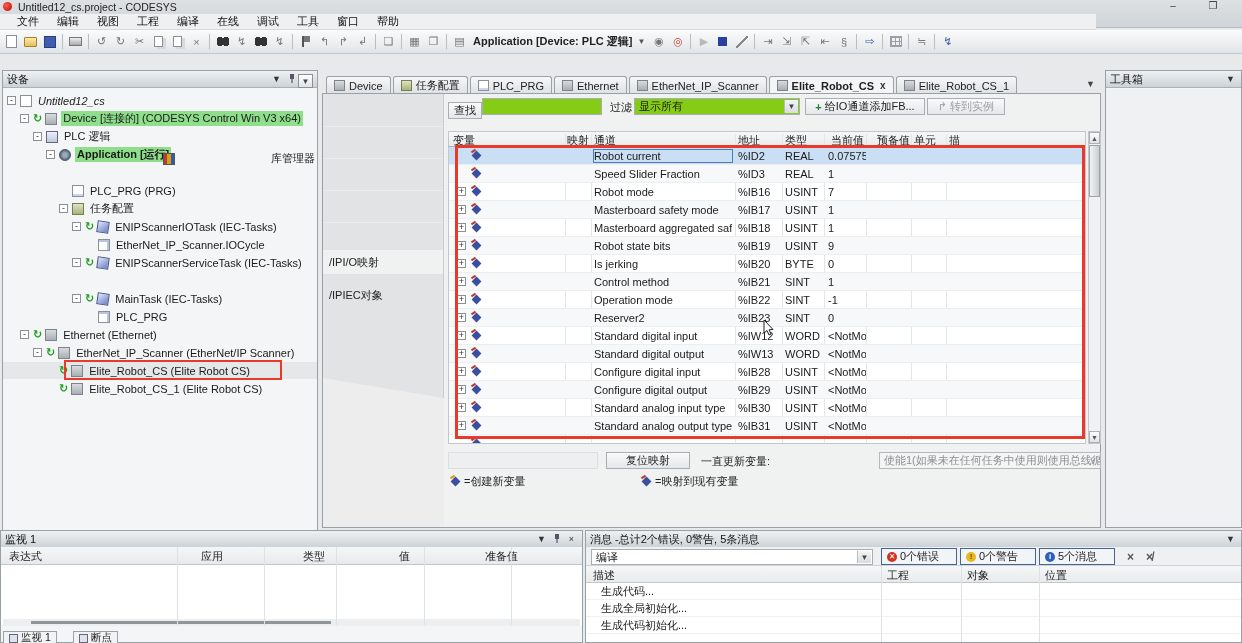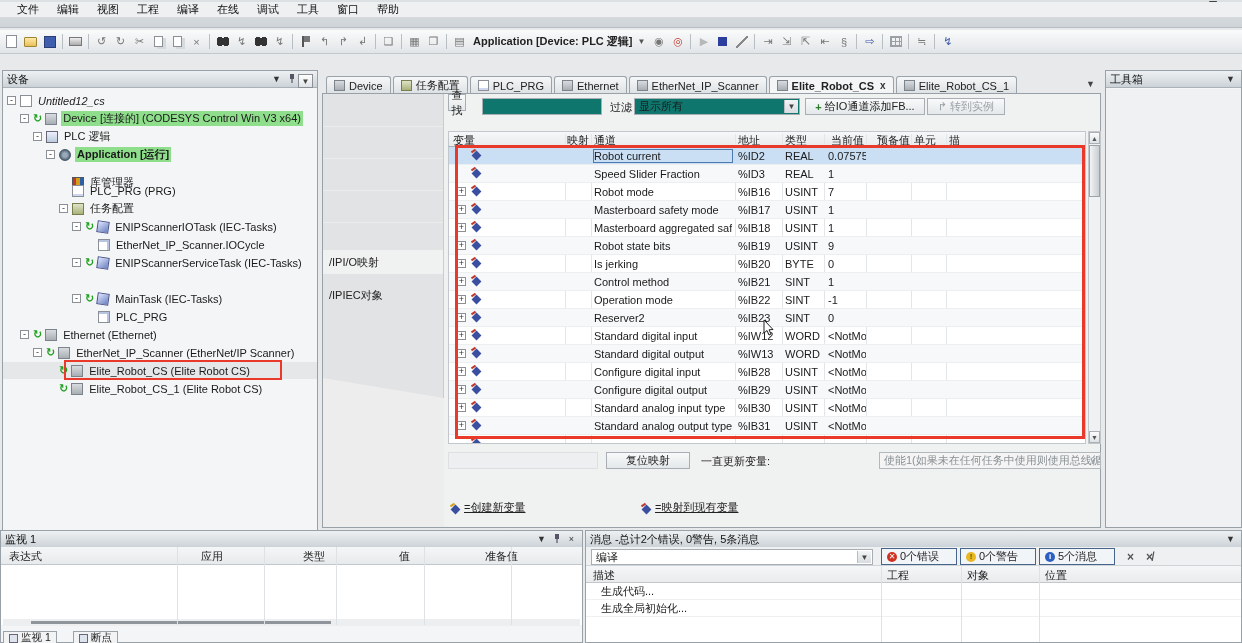--- a/index.html
+++ b/index.html
@@ -7,21 +7,21 @@
   body { position:relative; font-family:"Liberation Sans","DejaVu Sans",sans-serif; font-size:11px; color:#1a1a1a; background:#e7e9ea; }
   .abs { position:absolute; }
   .b { font-weight:bold; }
   .i { font-style:italic; }
 
   
   #titlebar { left:0; top:0; width:1242px; height:28px; background:linear-gradient(#dde1e4,#cfd4d8); border-bottom:1px solid #b6bcc1; }
   #app-icon { position:absolute; left:3px; top:2px; width:9px; height:9px; border-radius:50%; background:radial-gradient(circle at 35% 35%, #ff5a4d,#b00d00); }
   #title-text { position:absolute; left:18px; top:1px; font-size:10.5px; color:#222; }
   .wctl { position:absolute; top:0; width:30px; height:12px; text-align:center; font-size:10px; color:#444; line-height:11px; }
-  #menubar { left:0; top:2px; width:1242px; height:16px; background:#eef0f1; border-bottom:1px solid #d6dadd; display:flex; align-items:center; padding-left:8px; }
+  #menubar { left:0; top:14px; width:1096px; height:16px; background:#eef0f1; border-bottom:1px solid #d6dadd; display:flex; align-items:center; padding-left:8px; }
   .menu-item { padding:0 9px; color:#111; cursor:default; }
   #toolbar { left:0; top:30px; width:1242px; height:24px; background:linear-gradient(#fafbfb,#e2e5e8); border-bottom:1px solid #c3c8cc; display:flex; align-items:center; padding-left:2px; }
   .tbi { width:17px; height:17px; margin:0 1px; display:inline-flex; align-items:center; justify-content:center; font-size:11px; color:#777; position:relative; }
   .tbsep { width:1px; height:15px; background:#b9bec3; margin:0 3px; }
   .tbi .glyph { pointer-events:none; }
   .g-blue { color:#3a57a8; } .g-dim { opacity:.45; } .g-red { color:#c0392b; }
   .shape-page { width:11px; height:13px; background:#fff; border:1px solid #8a9096; }
   .shape-folder { width:13px; height:10px; background:linear-gradient(#ffe9a8,#e8c05a); border:1px solid #a08530; border-radius:1px; }
   .shape-floppy { width:12px; height:12px; background:#3f5fae; border:1px solid #2a3f78; }
   .shape-printer { width:13px; height:9px; background:linear-gradient(#eee,#aaa); border:1px solid #777; }
@@ -71,21 +71,21 @@
   .etab .tclose { margin-left:6px; font-size:10px; color:#333; }
   #tab-overflow { position:absolute; left:1086px; top:79px; font-size:9px; color:#444; }
   #editor { left:322px; top:93px; width:779px; height:435px; border:1px solid #98a0a8; background:#ededee; }
   #side-tabs { position:absolute; left:0; top:0; width:121px; height:310px; background:#e2e3e4; clip-path:polygon(0 0,121px 0,121px 304px,0 284px); border-right:1px solid #c9cdd0; }
   .side-sep { position:absolute; left:0; width:100%; height:1px; background:#ececed; }
   .side-tab { position:absolute; left:0; width:100%; height:24px; display:flex; align-items:center; padding-left:6px; color:#222; }
   .side-tab.selected { background:#f0f1f1; }
   #mapping-area { position:absolute; left:121px; top:0; right:0; bottom:0; background:#f0f1f1; }
 
   .mini-btn { position:absolute; height:17px; border:1px solid #a8aeb4; background:linear-gradient(#f8f9fa,#e4e8ea); display:flex; align-items:center; justify-content:center; padding:0 4px; color:#222; }
-  .mini-input { position:absolute; height:17px; border:1px solid #a8aeb4; background:#0f766e; }
+  .mini-input { position:absolute; height:17px; border:1px solid #a8aeb4; background:#84cc16; }
   .combo-arrow { position:absolute; right:1px; top:1px; bottom:1px; width:14px; background:linear-gradient(#f2f4f5,#d8dce0); border-left:1px solid #b7bcc1; font-size:8px; color:#444; display:flex; align-items:center; justify-content:center; }
 
   #map-table-head { position:absolute; left:125px; top:37px; width:638px; height:16px; background:linear-gradient(#f6f7f8,#e9ebed); border:1px solid #c2c7cb; border-bottom:1px solid #aab0b5; }
   .hcell { position:absolute; top:1px; color:#222; }
   #map-rows { position:absolute; left:125px; top:53px; width:638px; height:297px; background:#fff; border:1px solid #c2c7cb; border-top:none; overflow:hidden; }
   .colline { position:absolute; top:0; bottom:0; width:1px; background:#e3e6e8; }
   .mrow { position:absolute; left:0; width:100%; height:18px; border-bottom:1px solid #eceeef; display:flex; align-items:center; }
   .mrow.alt { background:#f7f8f9; }
   .mrow.sel { background:#cbdff4; }
   .mrow .exp { margin-left:8px; margin-right:0; }
@@ -103,21 +103,21 @@
   #red-frame { position:absolute; left:132px; top:51px; width:630px; height:294px; border:3px solid #e8392a; pointer-events:none; z-index:40; }
 
   #map-vscroll { position:absolute; left:765px; top:37px; width:13px; height:313px; background:#f0f1f2; border:1px solid #c2c7cb; }
   .sarrow { position:absolute; left:0; width:11px; height:12px; background:linear-gradient(#fbfbfc,#dfe3e6); border:1px solid #aab0b5; font-size:7px; color:#555; text-align:center; line-height:11px; }
   #map-vthumb { position:absolute; left:0; top:13px; width:11px; height:52px; background:linear-gradient(90deg,#f2f3f4,#c9ced3); border:1px solid #9ba2a8; }
 
   #reset-btn { left:283px; top:358px; width:84px; }
   #always-label { position:absolute; left:378px; top:360px; color:#222; }
   #always-combo { position:absolute; left:556px; top:358px; width:222px; height:17px; border:1px solid #b3b8bd; background:#f4f4f4; color:#8a9094; display:flex; align-items:center; padding:0 14px 0 4px; white-space:nowrap; overflow:hidden; }
   #blank-bar { position:absolute; left:125px; top:358px; width:150px; height:17px; background:#edeff0; border:1px solid #dde0e2; }
-  .legend { position:absolute; top:406px; display:flex; align-items:flex-end; color:#222;text-decoration:underline; }
+  .legend { position:absolute; top:380px; display:flex; align-items:center; color:#222; }
   .legend .vicon { position:relative; left:0; margin-right:3px; flex:none; }
 
   #cursor { position:absolute; left:440px; top:225px; z-index:60; }
 
   
   #toolbox-panel { left:1105px; top:70px; width:137px; height:458px; }
   #toolbox-body { position:absolute; left:0; top:18px; right:0; bottom:0; background:#f0f1f2; }
 
   
   #watch-panel { left:0px; top:530px; width:583px; height:113px; border-right:1px solid #98a0a8; }
@@ -321,21 +321,21 @@
       <div class="trow" style="top: 39px; padding-left: 30px;">
         <span class="exp">-</span>
         <span class="ic ic-plc"></span>
         <span class="tlabel">PLC 逻辑</span>
       </div>
       <div class="trow" style="top: 57px; padding-left: 43px;">
         <span class="exp">-</span>
         <span class="ic ic-app"></span>
         <span class="tlabel hl-green b">Application [运行]</span>
       </div>
-      <div class="trow" style="top: 85px; padding-left: 56px;">
+      <div class="trow" style="top: 61px; padding-left: 56px; justify-content: space-between;">
         <span class="exp-sp"></span>
         <span class="ic ic-lib"></span>
         <span class="tlabel">库管理器</span>
       </div>
       <div class="trow" style="top: 93px; padding-left: 56px;">
         <span class="exp-sp"></span>
         <span class="ic ic-doc"></span>
         <span class="tlabel">PLC_PRG (PRG)</span>
       </div>
       <div class="trow" style="top: 111px; padding-left: 56px;">
@@ -437,21 +437,21 @@
   <div id="side-tabs">
       <div class="side-sep" style="top: 32px;"></div>
       <div class="side-sep" style="top: 64px;"></div>
       <div class="side-sep" style="top: 96px;"></div>
       <div class="side-sep" style="top: 128px;"></div>
       <div class="side-tab selected" style="top: 156px;">/IPI/O映射</div>
       <div class="side-tab" style="top: 189px; text-align: center;">/IPIEC对象</div>
     </div>
   <div id="mapping-area"></div>
 
-  <div class="mini-btn" style="left:125px; top:0; width:18px;">查找</div>
+  <div class="mini-btn" style="left:125px; top:8px; width:34px;">查找</div>
   <div class="mini-input" style="left:159px; top:4px; width:120px;"></div>
   <div class="abs" style="left:287px; top:6px;">过滤</div>
   <div class="mini-input" style="left:311px; top:4px; width:166px;">
     <span style="padding-left:4px; line-height:15px;">显示所有</span>
     <span class="combo-arrow">▼</span>
   </div>
   <div class="mini-btn" style="left:482px; top:4px; width:120px;">
     <span style="color:#2a7a2a; font-weight:bold; margin-right:3px;">+</span>
     <span>给IO通道添加FB...</span>
   </div>
@@ -730,17 +730,20 @@
       <span class="hcell" style="left: 381px; top: 2px;">对象</span>
       <span class="hcell" style="left: 459px; top: 2px;">位置</span>
     </div>
   <div id="msg-rows">
       <div class="msgrow" style="top: 0px;">
         <span>生成代码...</span>
       </div>
       <div class="msgrow" style="top: 17px;">
         <span>生成全局初始化...</span>
       </div>
+      <div class="msgrow" style="top: 34px;">
+        <span>生成代码初始化...</span>
+      </div>
     </div>
 <div class="mcolline" style="left: 295px;"></div>
     <div class="mcolline" style="left: 375px;"></div>
     <div class="mcolline" style="left: 453px;"></div>
   </div>
 
 </body></html>

